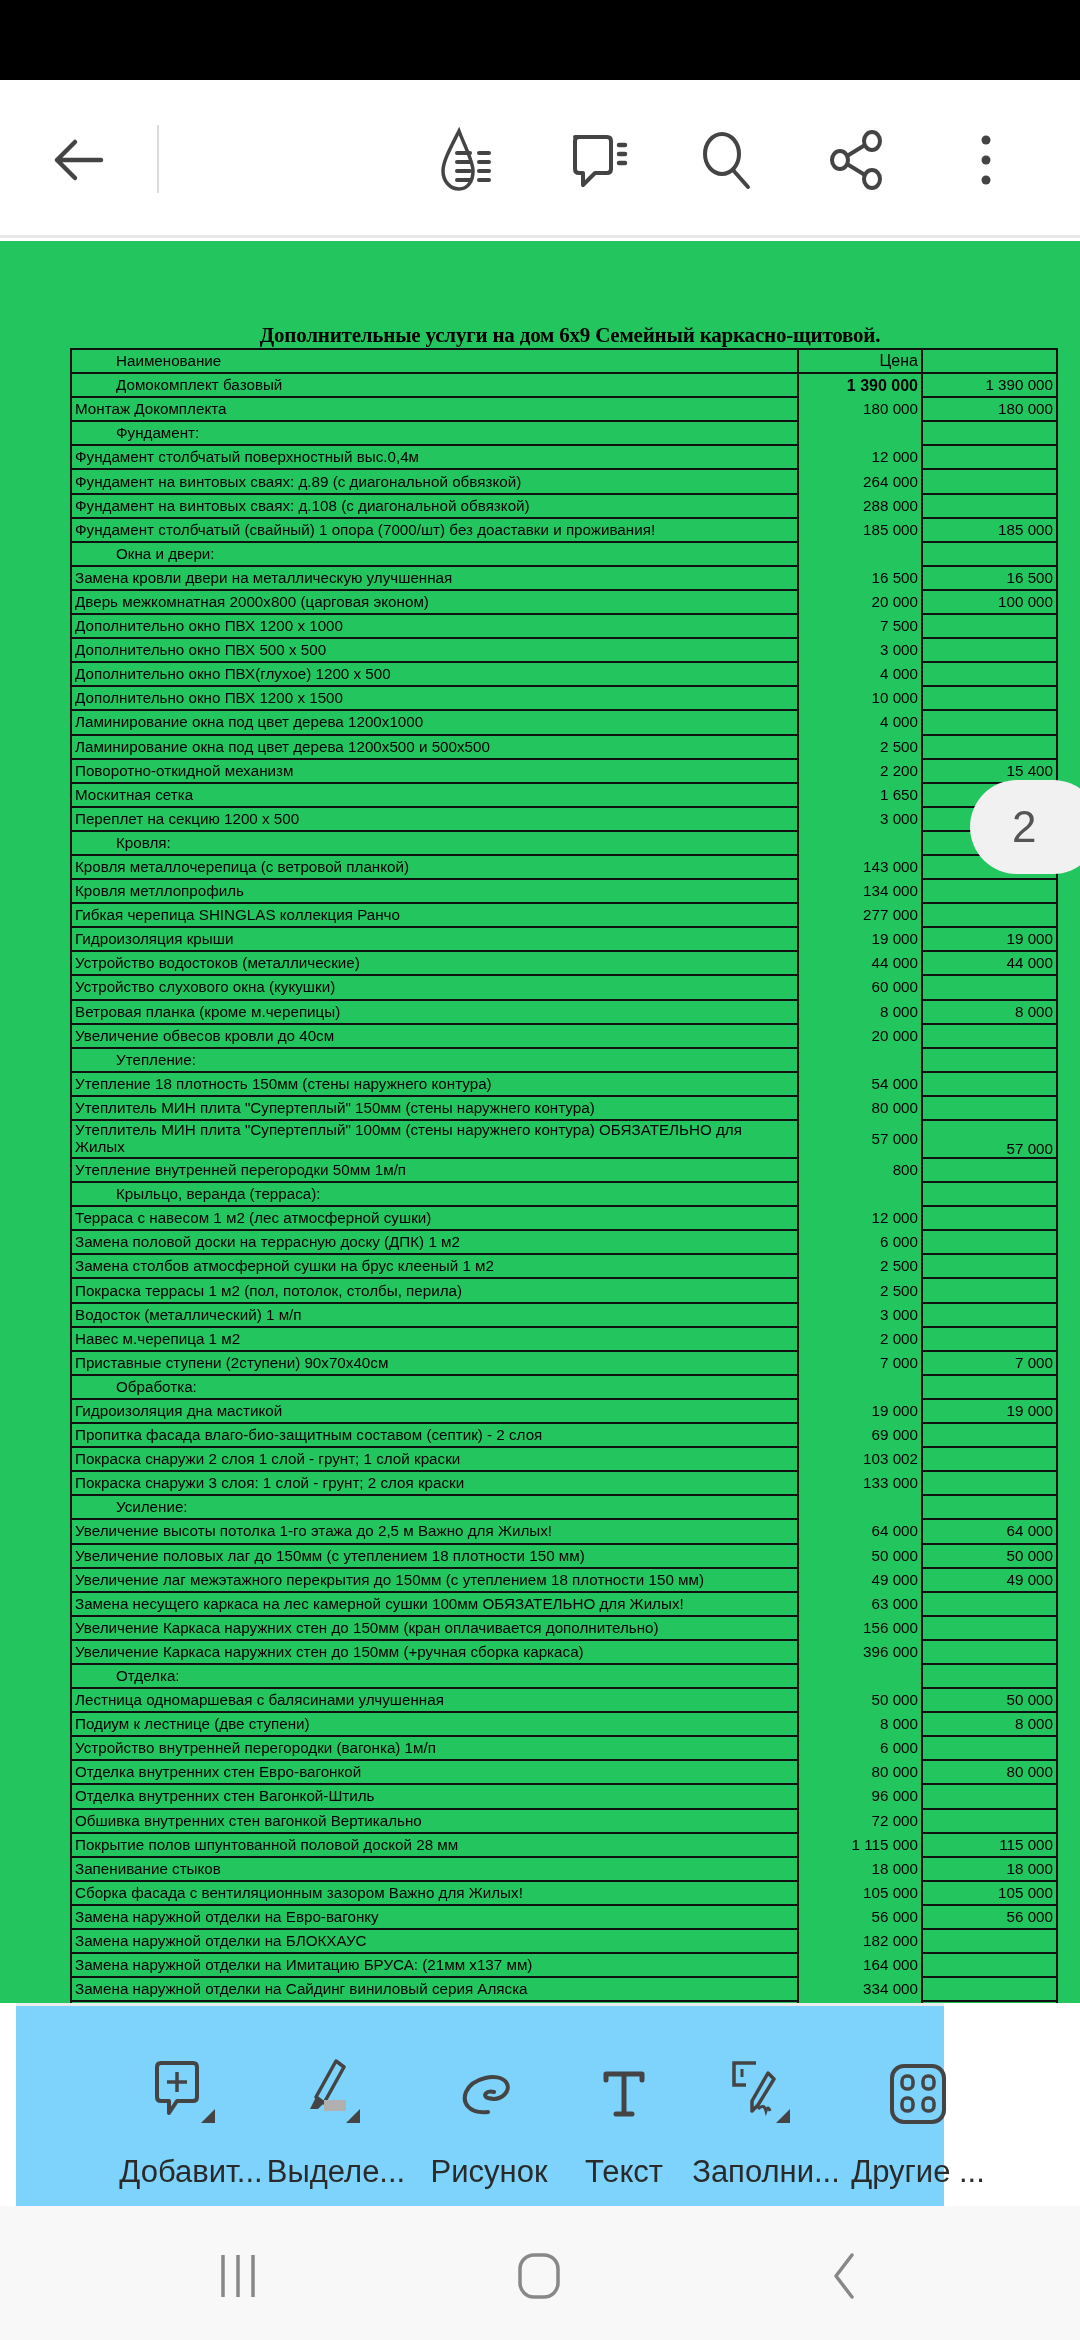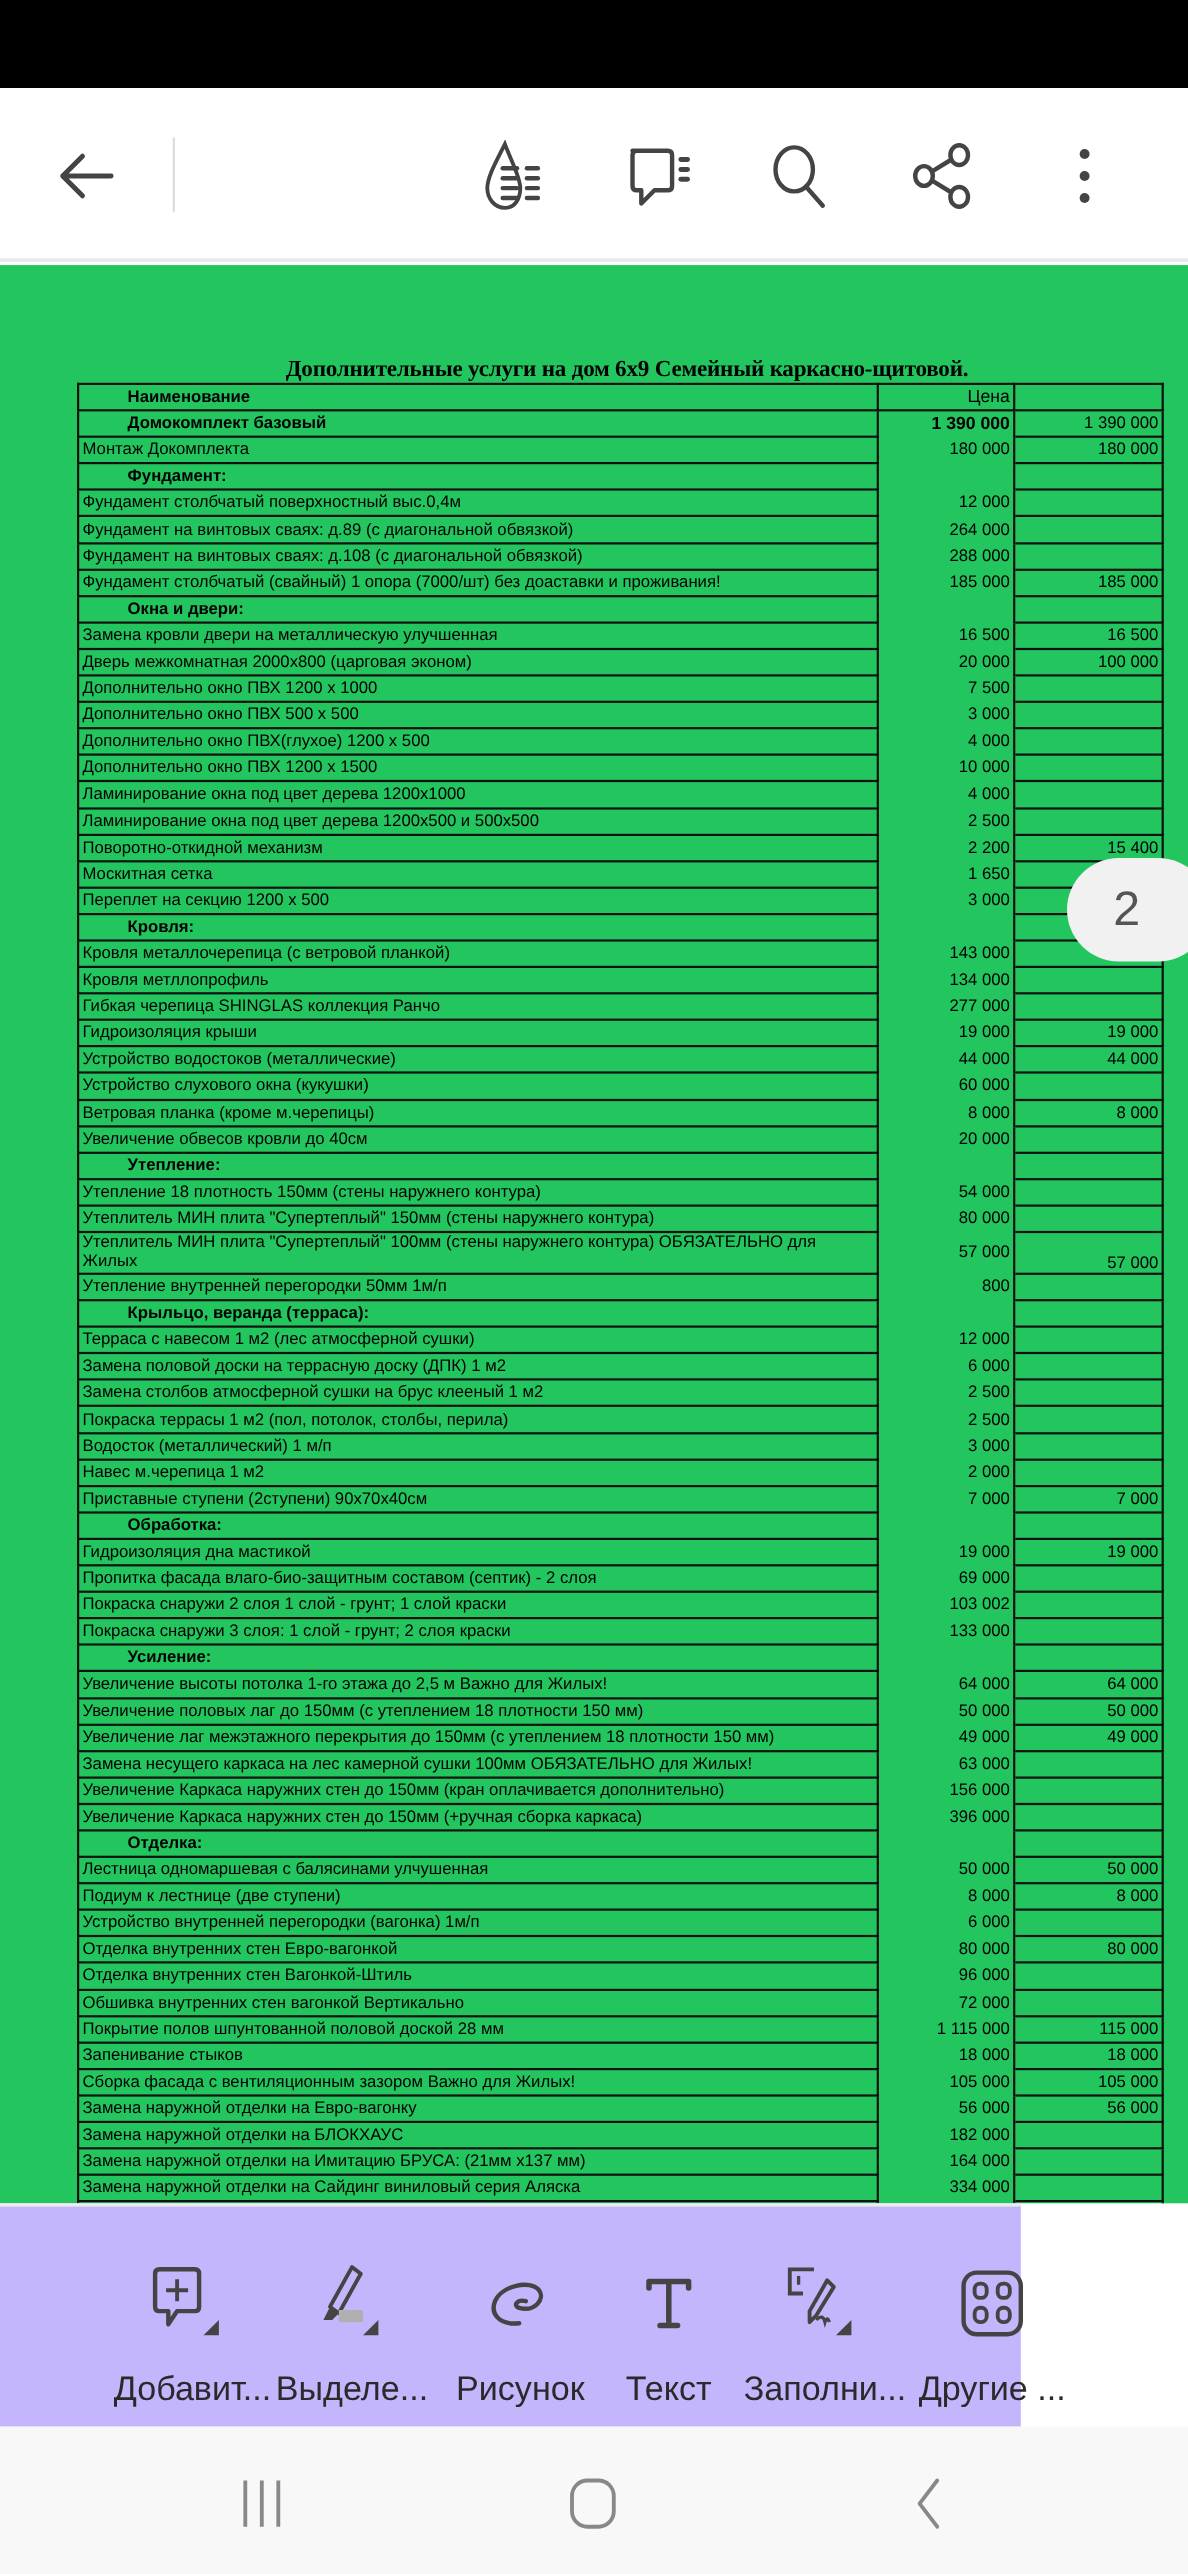--- a/index.html
+++ b/index.html
@@ -14,29 +14,29 @@
 
   .doc-area { position: absolute; left: 0; top: 241px; width: 1080px; height: 1762px; background: #22c55e; overflow: hidden; }
   .doc-title { position: absolute; left: 70px; top: 82px; width: 1000px; text-align: center; font-family: "Liberation Serif", serif; font-weight: bold; font-size: 21px; letter-spacing: -0.2px; }
 
   table.price { position: absolute; left: 70px; top: 107px; width: 986px; border-collapse: collapse; table-layout: fixed; font-size: 15.2px; }
   table.price td { border: 2px solid #111; height: 24.1px; padding: 0 3px; line-height: 16px; white-space: nowrap; overflow: hidden; vertical-align: middle; }
   table.price td.name { width: 727px; }
   table.price td.price-col { width: 124px; text-align: right; border-top: none; border-bottom: none; }
   table.price td.total-col { width: 135px; text-align: right; }
   table.price tr.header td.price-col { border-top: 2px solid #111; border-bottom: 2px solid #111; font-size: 12px; }
-  table.price tr.bold td.name { font-weight: bold; padding-left: 44px; }
+  table.price tr.bold td.name { font-weight: normal; padding-left: 44px; }
   table.price tr.bold td.price-col { font-weight: bold; font-size: 16px; }
   table.price tr.tall td { height: 38px; white-space: normal; }
   table.price tr.tall td.name { line-height: 17px; vertical-align: top; }
   table.price tr.tall td.total-col { vertical-align: bottom; }
 
   .page-badge { position: absolute; left: 970px; top: 780px; width: 130px; height: 94px; background: #f1f1f1; border-radius: 47px; display: flex; align-items: center; padding-left: 42px; font-size: 44px; color: #555; }
 
-  .bottom-toolbar { position: absolute; left: 0; top: 2003px; width: 928px; height: 203px; background: #c4b5fd; border-top: 3px solid #ececec; }
+  .bottom-toolbar { position: absolute; left: 16px; top: 2003px; width: 928px; height: 203px; background: #7dd3fc; border-top: 3px solid #ececec; }
   .tool { position: absolute; top: 0; width: 170px; height: 203px; }
   .tool .tool-icon { position: absolute; left: 50%; top: 48px; transform: translateX(-50%); width: 80px; height: 80px; display: flex; align-items: center; justify-content: center; }
   .tool .tool-label { position: absolute; left: 0; top: 148px; width: 170px; text-align: center; font-size: 31px; color: #2a2a2a; white-space: nowrap; overflow: hidden; }
 
   .nav-bar { position: absolute; left: 0; top: 2206px; width: 1080px; height: 134px; background: #f8f8f8; }
   .nav-btn { position: absolute; top: 30px; width: 90px; height: 80px; display: flex; align-items: center; justify-content: center; }
 </style>
 </head>
 <body>
 

